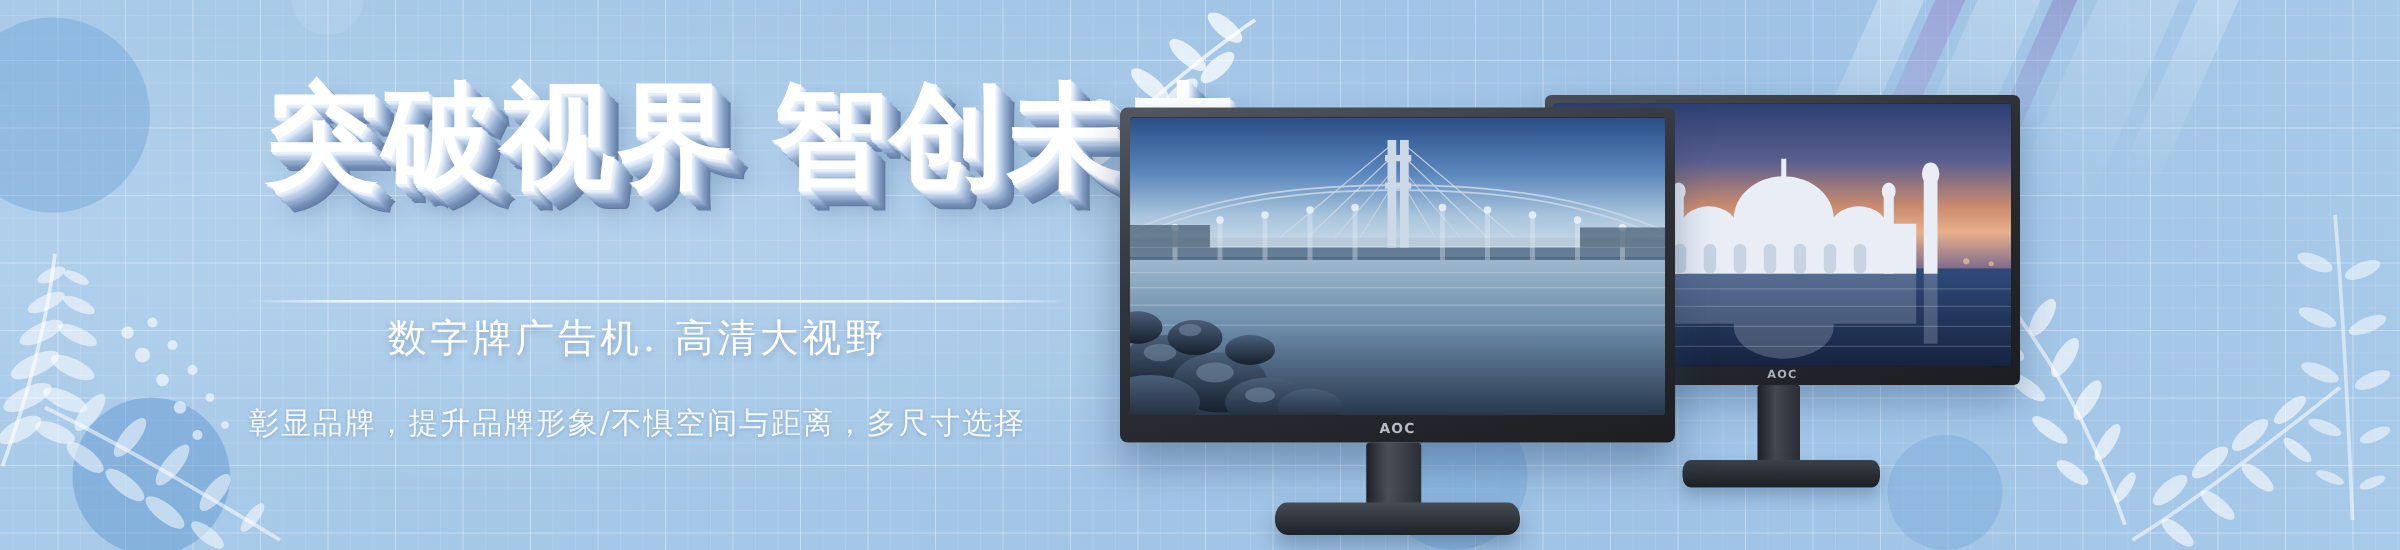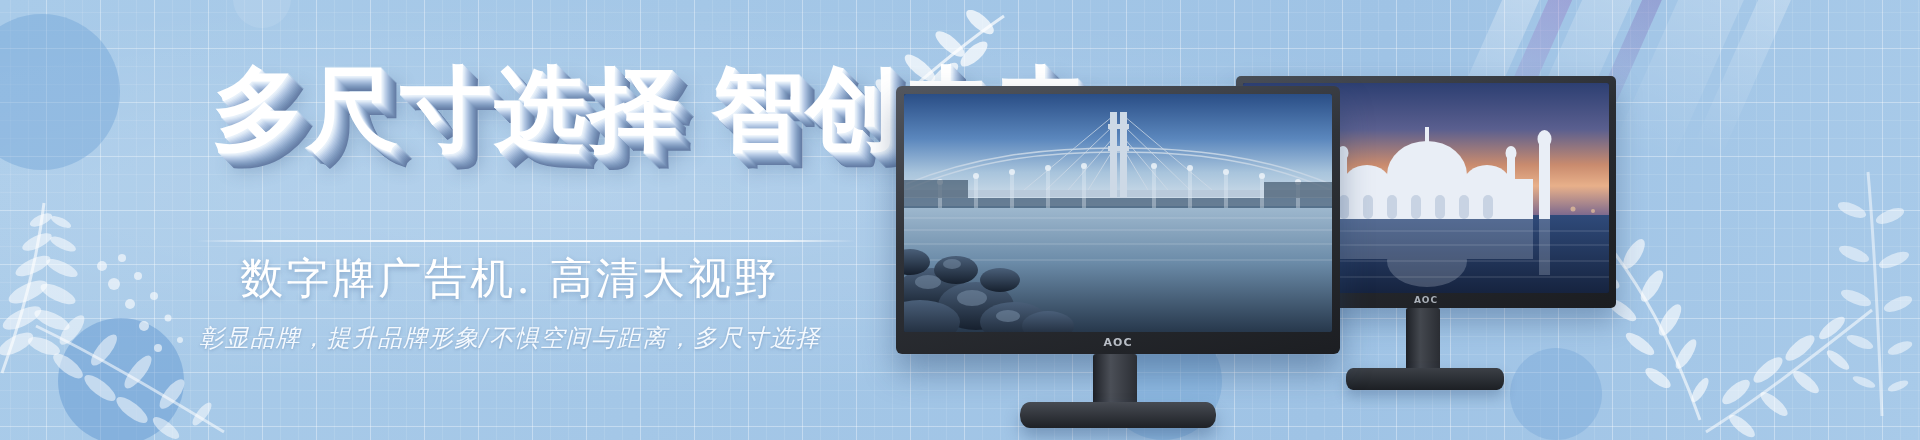--- a/index.html
+++ b/index.html
@@ -105,40 +105,39 @@
     background:linear-gradient(to right, rgba(255,255,255,0) 0%, rgba(255,255,255,0.85) 12%, rgba(255,255,255,0.9) 88%, rgba(255,255,255,0) 100%);
   }
 
   .subtitle {
     position:absolute;
     left:0; top:250px;
     width:920px;
     text-align:center;
     padding-left:100px;
     font-family:"DejaVu Serif","Liberation Serif",serif;
-    font-size:43px;
+    font-size:31px;
     letter-spacing:3px;
     color:#ffffff;
     white-space:nowrap;
     text-shadow:0 2px 5px rgba(60,95,140,0.35);
   }
 
   .tagline {
     position:absolute;
     left:0; top:322px;
     width:920px;
     text-align:center;
     padding-left:100px;
     font-family:"DejaVu Serif","Liberation Serif",serif;
     font-size:24px;
     letter-spacing:1.5px;
     color:#f4f9fe;
     white-space:nowrap;
     text-shadow:0 1px 3px rgba(60,95,140,0.35);
-    font-style:italic;
   }
 
   
   .monitor { position:absolute;margin-top:40px; }
 
   
   .mon-back { left:1236px; top:36px; width:380px; height:310px; }
   .mon-back .bezel {
     position:absolute; left:0; top:0; width:380px; height:232px;
     background:linear-gradient(160deg,#4a4f57,#2a2d33 45%,#1b1d21);
@@ -345,21 +344,21 @@
         <ellipse cx="60" cy="134" rx="15" ry="6" transform="rotate(-22 60 134)"></ellipse>
         <ellipse cx="22" cy="172" rx="14" ry="5" transform="rotate(22 22 172)"></ellipse>
         <ellipse cx="62" cy="178" rx="13" ry="5" transform="rotate(-22 62 178)"></ellipse>
         <ellipse cx="26" cy="212" rx="12" ry="4" transform="rotate(22 26 212)"></ellipse>
         <ellipse cx="60" cy="216" rx="11" ry="4" transform="rotate(-22 60 216)"></ellipse>
       </g>
     </svg>
   </div>
 
   <div class="text-block">
-    <div class="headline"><span>多尺寸选择</span><span class="sp"></span><span>智创未来</span></div>
+    <div class="headline"><span>突破视界</span><span class="sp"></span><span>智创未来</span></div>
 
     <div class="divider-line"></div>
 
     <div class="subtitle">数字牌广告机. 高清大视野</div>
     <div class="tagline">彰显品牌，提升品牌形象/不惧空间与距离，多尺寸选择</div>
   </div>
 
   <div class="monitor mon-back">
     <div class="bezel">
       <div class="screen">

